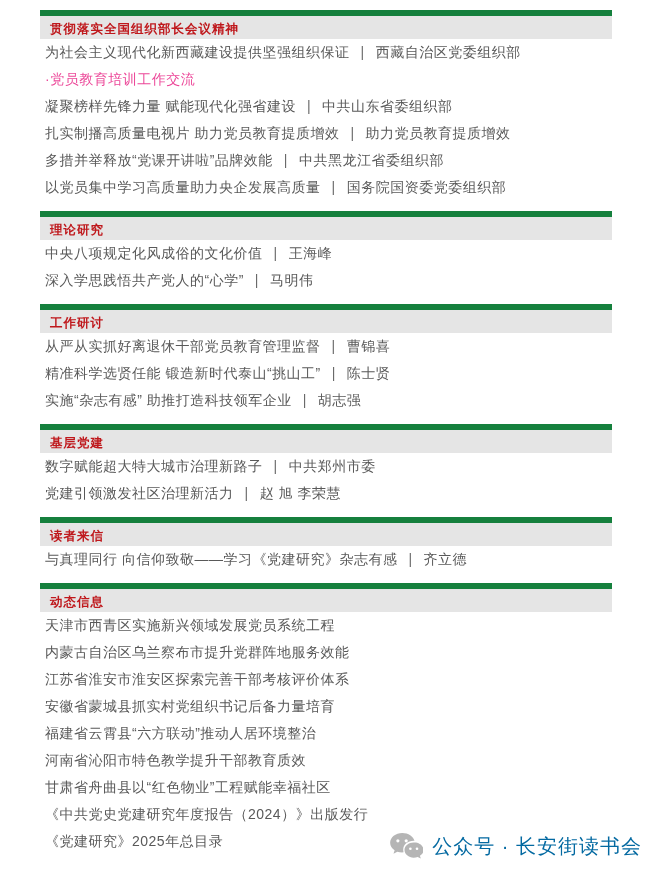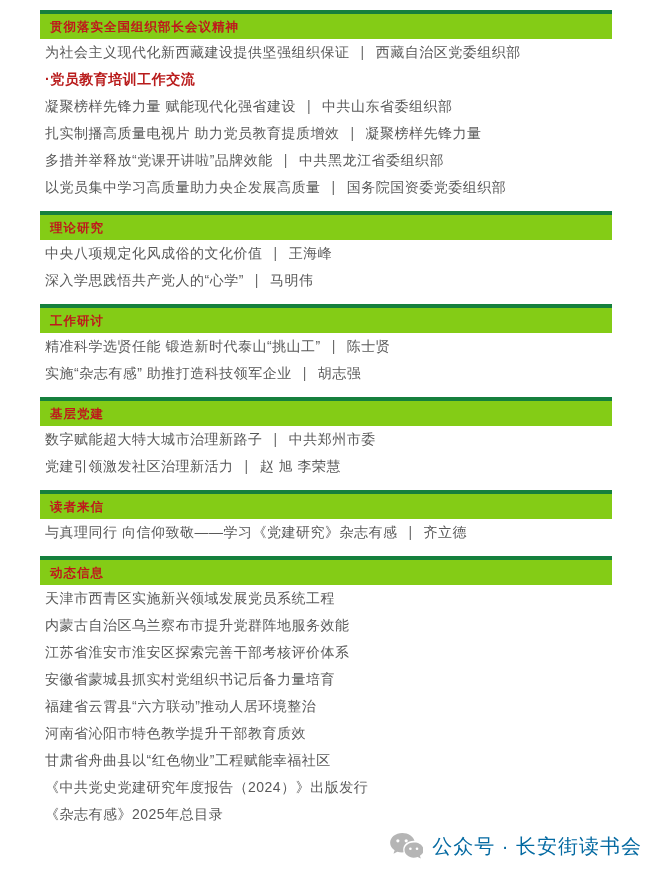--- a/index.html
+++ b/index.html
@@ -9,44 +9,44 @@
     background:#ffffff;
     overflow:hidden;
     font-family:"Liberation Sans","DejaVu Sans",sans-serif;
   }
   .content {
     position:absolute; top:10px; left:40px; width:572px;
   }
   .banner {
     box-sizing:border-box;
     height:29px;
-    border-top:4px solid #15803d;
-    background:#84cc16;
+    border-top:6px solid #15803d;
+    background:#e5e5e5;
     line-height:27px;
     padding:0 10px;
     margin-top:10px;
     font-size:12.5px;
     font-weight:bold;
     color:#bf181c;
     letter-spacing:1px;
   }
   .content > .banner:first-child { margin-top:0; }
   .row {
     box-sizing:border-box;
     height:27px;
     padding:6px 0 6px 5px;
     font-size:14px;
     line-height:15px;
     color:#595959;
     letter-spacing:0.5px;
     white-space:nowrap;
   }
   .row.sub {
-    font-weight:bold;
-    color:#b91c1c;
+    font-weight:normal;
+    color:#ec4899;
   }
   .sep {
     display:inline-block;
     margin:0 11px;
     color:#6a6a6a;
   }
   .watermark {
     position:absolute;
     right:10px; bottom:11px;
     display:flex; align-items:center; gap:9px;
@@ -66,38 +66,39 @@
     <div class="banner">
       <span>贯彻落实全国组织部长会议精神</span>
     </div>
 
     <div class="row"><span>为社会主义现代化新西藏建设提供坚强组织保证</span><span class="sep">|</span><span>西藏自治区党委组织部</span></div>
 
     <div class="row sub"><span>·党员教育培训工作交流</span></div>
 
     <div class="row"><span>凝聚榜样先锋力量 赋能现代化强省建设</span><span class="sep">|</span><span>中共山东省委组织部</span></div>
 
-    <div class="row"><span>扎实制播高质量电视片 助力党员教育提质增效</span><span class="sep">|</span><span>凝聚榜样先锋力量</span></div>
+    <div class="row"><span>扎实制播高质量电视片 助力党员教育提质增效</span><span class="sep">|</span><span>助力党员教育提质增效</span></div>
 
     <div class="row"><span>多措并举释放“党课开讲啦”品牌效能</span><span class="sep">|</span><span>中共黑龙江省委组织部</span></div>
 
     <div class="row"><span>以党员集中学习高质量助力央企发展高质量</span><span class="sep">|</span><span>国务院国资委党委组织部</span></div>
 
     <div class="banner">
       <span>理论研究</span>
     </div>
 
     <div class="row"><span>中央八项规定化风成俗的文化价值</span><span class="sep">|</span><span>王海峰</span></div>
 
     <div class="row"><span>深入学思践悟共产党人的“心学”</span><span class="sep">|</span><span>马明伟</span></div>
 
     <div class="banner">
       <span>工作研讨</span>
     </div>
 
+    <div class="row"><span>从严从实抓好离退休干部党员教育管理监督</span><span class="sep">|</span><span>曹锦喜</span></div>
 
     <div class="row"><span>精准科学选贤任能 锻造新时代泰山“挑山工”</span><span class="sep">|</span><span>陈士贤</span></div>
 
     <div class="row"><span>实施“杂志有感” 助推打造科技领军企业</span><span class="sep">|</span><span>胡志强</span></div>
 
     <div class="banner">
       <span>基层党建</span>
     </div>
 
     <div class="row"><span>数字赋能超大特大城市治理新路子</span><span class="sep">|</span><span>中共郑州市委</span></div>
@@ -115,21 +116,21 @@
     </div>
 
     <div class="row"><span>天津市西青区实施新兴领域发展党员系统工程</span></div>
     <div class="row"><span>内蒙古自治区乌兰察布市提升党群阵地服务效能</span></div>
     <div class="row"><span>江苏省淮安市淮安区探索完善干部考核评价体系</span></div>
     <div class="row"><span>安徽省蒙城县抓实村党组织书记后备力量培育</span></div>
     <div class="row"><span>福建省云霄县“六方联动”推动人居环境整治</span></div>
     <div class="row"><span>河南省沁阳市特色教学提升干部教育质效</span></div>
     <div class="row"><span>甘肃省舟曲县以“红色物业”工程赋能幸福社区</span></div>
     <div class="row"><span>《中共党史党建研究年度报告（2024）》出版发行</span></div>
-    <div class="row"><span>《杂志有感》2025年总目录</span></div>
+    <div class="row"><span>《党建研究》2025年总目录</span></div>
 
   </div>
 
   <div class="watermark">
     <span class="wicon">
       <svg width="34" height="28" viewBox="0 0 36 30" xmlns="http://www.w3.org/2000/svg">
         <path d="M14 1 C6.8 1 1 5.7 1 11.5 c0 3.3 1.9 6.2 4.8 8.1 l-1.2 3.6 4.1-2.1 c1.6 0.5 3.4 0.8 5.3 0.8 0.5 0 1 0 1.5-0.1 -0.3-0.9-0.5-1.9-0.5-2.9 0-5.2 5-9.4 11.2-9.4 0.3 0 0.6 0 0.9 0 C25.9 4.6 20.5 1 14 1 Z" fill="#b5b5b5"></path>
         <circle cx="9.3" cy="9.5" r="1.7" fill="#ffffff"></circle>
         <circle cx="18.2" cy="9.5" r="1.7" fill="#ffffff"></circle>
         <path d="M26.2 11.3 c-5.4 0-9.8 3.6-9.8 8.1 0 4.5 4.4 8.1 9.8 8.1 1.5 0 3-0.3 4.3-0.8 l3.4 1.8 -1-3 c2.4-1.5 3.9-3.7 3.9-6.1 0-4.5-4.4-8.1-9.8-8.1 Z" fill="#b5b5b5"></path>

